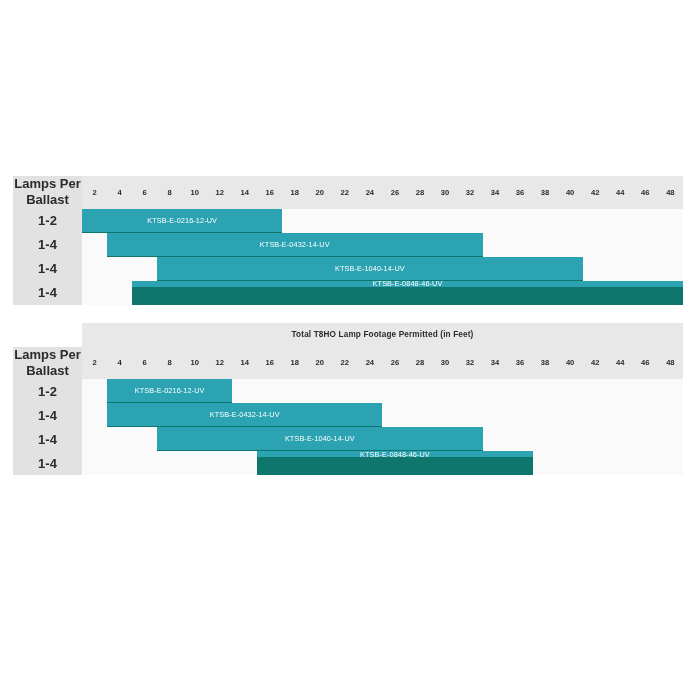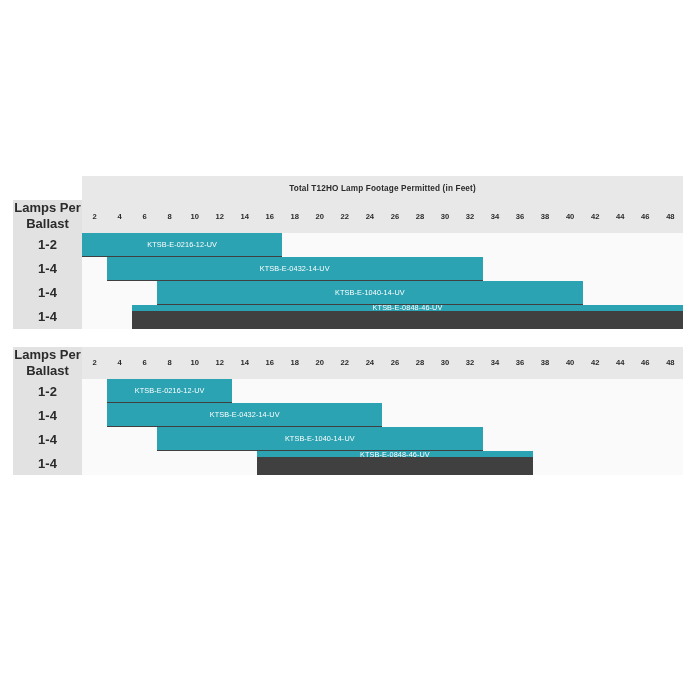--- a/index.html
+++ b/index.html
@@ -95,21 +95,21 @@
     height: 24px;
     border-right: 1px solid #efefef;
     border-bottom: 1px solid #efefef;
   }
   .grid-cell:last-child { border-right: none; }
   .data-row:last-child .grid-cell { border-bottom: none; }
   .bar-cell {
     height: 24px;
     position: relative;
     padding: 0;
-    background: #404040;
+    background: #0f766e;
     border-bottom: 1px solid #efefef;
     text-align: center;
   }
   .data-row:last-child .bar-cell { border-bottom: none; }
   .bar {
     position: absolute;
     left: 0;
     right: 0;
     top: 0;
     bottom: 1px;
@@ -124,120 +124,20 @@
     white-space: nowrap;
     overflow: hidden;
   }
   .data-row:last-child .bar { bottom: 18px; }
 </style>
 </head>
 <body>
 
 <div class="page">
   <div class="tables-wrap">
-
-    <table class="chart-table">
-      <colgroup>
-        <col style="width:69px">
-        <col span="24" style="width:25.04px">
-      </colgroup>
-      <tbody>
-        <tr>
-          <td class="spacer-cell"></td>
-          <td class="title-cell" colspan="24">Total T12HO Lamp Footage Permitted (in Feet)</td>
-        </tr>
-        <tr>
-          <td class="corner-head">Lamps Per Ballast</td>
-          <td class="col-head">2</td>
-          <td class="col-head">4</td>
-          <td class="col-head">6</td>
-          <td class="col-head">8</td>
-          <td class="col-head">10</td>
-          <td class="col-head">12</td>
-          <td class="col-head">14</td>
-          <td class="col-head">16</td>
-          <td class="col-head">18</td>
-          <td class="col-head">20</td>
-          <td class="col-head">22</td>
-          <td class="col-head">24</td>
-          <td class="col-head">26</td>
-          <td class="col-head">28</td>
-          <td class="col-head">30</td>
-          <td class="col-head">32</td>
-          <td class="col-head">34</td>
-          <td class="col-head">36</td>
-          <td class="col-head">38</td>
-          <td class="col-head">40</td>
-          <td class="col-head">42</td>
-          <td class="col-head">44</td>
-          <td class="col-head">46</td>
-          <td class="col-head">48</td>
-        </tr>
-      </tbody>
-      <tbody>
-          <tr class="data-row">
-            <td class="row-label">1-2</td>
-            <td class="bar-cell" colspan="8">
-              <div class="bar">KTSB-E-0216-12-UV</div>
-            </td>
-            <td class="grid-cell"></td>
-            <td class="grid-cell"></td>
-            <td class="grid-cell"></td>
-            <td class="grid-cell"></td>
-            <td class="grid-cell"></td>
-            <td class="grid-cell"></td>
-            <td class="grid-cell"></td>
-            <td class="grid-cell"></td>
-            <td class="grid-cell"></td>
-            <td class="grid-cell"></td>
-            <td class="grid-cell"></td>
-            <td class="grid-cell"></td>
-            <td class="grid-cell"></td>
-            <td class="grid-cell"></td>
-            <td class="grid-cell"></td>
-            <td class="grid-cell"></td>
-          </tr>
-          <tr class="data-row">
-            <td class="row-label">1-4</td>
-            <td class="grid-cell"></td>
-            <td class="bar-cell" colspan="15">
-              <div class="bar">KTSB-E-0432-14-UV</div>
-            </td>
-            <td class="grid-cell"></td>
-            <td class="grid-cell"></td>
-            <td class="grid-cell"></td>
-            <td class="grid-cell"></td>
-            <td class="grid-cell"></td>
-            <td class="grid-cell"></td>
-            <td class="grid-cell"></td>
-            <td class="grid-cell"></td>
-          </tr>
-          <tr class="data-row">
-            <td class="row-label">1-4</td>
-            <td class="grid-cell"></td>
-            <td class="grid-cell"></td>
-            <td class="grid-cell"></td>
-            <td class="bar-cell" colspan="17">
-              <div class="bar">KTSB-E-1040-14-UV</div>
-            </td>
-            <td class="grid-cell"></td>
-            <td class="grid-cell"></td>
-            <td class="grid-cell"></td>
-            <td class="grid-cell"></td>
-          </tr>
-          <tr class="data-row">
-            <td class="row-label">1-4</td>
-            <td class="grid-cell"></td>
-            <td class="grid-cell"></td>
-            <td class="bar-cell" colspan="22">
-              <div class="bar">KTSB-E-0848-46-UV</div>
-            </td>
-          </tr>
-        </tbody>
-    </table>
 
     <table class="chart-table">
       <colgroup>
         <col style="width:69px">
         <col span="24" style="width:25.04px">
       </colgroup>
       <tbody>
         <tr>
           <td class="corner-head">Lamps Per Ballast</td>
           <td class="col-head">2</td>
@@ -262,20 +162,120 @@
           <td class="col-head">40</td>
           <td class="col-head">42</td>
           <td class="col-head">44</td>
           <td class="col-head">46</td>
           <td class="col-head">48</td>
         </tr>
       </tbody>
       <tbody>
           <tr class="data-row">
             <td class="row-label">1-2</td>
+            <td class="bar-cell" colspan="8">
+              <div class="bar">KTSB-E-0216-12-UV</div>
+            </td>
+            <td class="grid-cell"></td>
+            <td class="grid-cell"></td>
+            <td class="grid-cell"></td>
+            <td class="grid-cell"></td>
+            <td class="grid-cell"></td>
+            <td class="grid-cell"></td>
+            <td class="grid-cell"></td>
+            <td class="grid-cell"></td>
+            <td class="grid-cell"></td>
+            <td class="grid-cell"></td>
+            <td class="grid-cell"></td>
+            <td class="grid-cell"></td>
+            <td class="grid-cell"></td>
+            <td class="grid-cell"></td>
+            <td class="grid-cell"></td>
+            <td class="grid-cell"></td>
+          </tr>
+          <tr class="data-row">
+            <td class="row-label">1-4</td>
+            <td class="grid-cell"></td>
+            <td class="bar-cell" colspan="15">
+              <div class="bar">KTSB-E-0432-14-UV</div>
+            </td>
+            <td class="grid-cell"></td>
+            <td class="grid-cell"></td>
+            <td class="grid-cell"></td>
+            <td class="grid-cell"></td>
+            <td class="grid-cell"></td>
+            <td class="grid-cell"></td>
+            <td class="grid-cell"></td>
+            <td class="grid-cell"></td>
+          </tr>
+          <tr class="data-row">
+            <td class="row-label">1-4</td>
+            <td class="grid-cell"></td>
+            <td class="grid-cell"></td>
+            <td class="grid-cell"></td>
+            <td class="bar-cell" colspan="17">
+              <div class="bar">KTSB-E-1040-14-UV</div>
+            </td>
+            <td class="grid-cell"></td>
+            <td class="grid-cell"></td>
+            <td class="grid-cell"></td>
+            <td class="grid-cell"></td>
+          </tr>
+          <tr class="data-row">
+            <td class="row-label">1-4</td>
+            <td class="grid-cell"></td>
+            <td class="grid-cell"></td>
+            <td class="bar-cell" colspan="22">
+              <div class="bar">KTSB-E-0848-46-UV</div>
+            </td>
+          </tr>
+        </tbody>
+    </table>
+
+    <table class="chart-table">
+      <colgroup>
+        <col style="width:69px">
+        <col span="24" style="width:25.04px">
+      </colgroup>
+      <tbody>
+        <tr>
+          <td class="spacer-cell"></td>
+          <td class="title-cell" colspan="24">Total T8HO Lamp Footage Permitted (in Feet)</td>
+        </tr>
+        <tr>
+          <td class="corner-head">Lamps Per Ballast</td>
+          <td class="col-head">2</td>
+          <td class="col-head">4</td>
+          <td class="col-head">6</td>
+          <td class="col-head">8</td>
+          <td class="col-head">10</td>
+          <td class="col-head">12</td>
+          <td class="col-head">14</td>
+          <td class="col-head">16</td>
+          <td class="col-head">18</td>
+          <td class="col-head">20</td>
+          <td class="col-head">22</td>
+          <td class="col-head">24</td>
+          <td class="col-head">26</td>
+          <td class="col-head">28</td>
+          <td class="col-head">30</td>
+          <td class="col-head">32</td>
+          <td class="col-head">34</td>
+          <td class="col-head">36</td>
+          <td class="col-head">38</td>
+          <td class="col-head">40</td>
+          <td class="col-head">42</td>
+          <td class="col-head">44</td>
+          <td class="col-head">46</td>
+          <td class="col-head">48</td>
+        </tr>
+      </tbody>
+      <tbody>
+          <tr class="data-row">
+            <td class="row-label">1-2</td>
             <td class="grid-cell"></td>
             <td class="bar-cell" colspan="5">
               <div class="bar">KTSB-E-0216-12-UV</div>
             </td>
             <td class="grid-cell"></td>
             <td class="grid-cell"></td>
             <td class="grid-cell"></td>
             <td class="grid-cell"></td>
             <td class="grid-cell"></td>
             <td class="grid-cell"></td>

